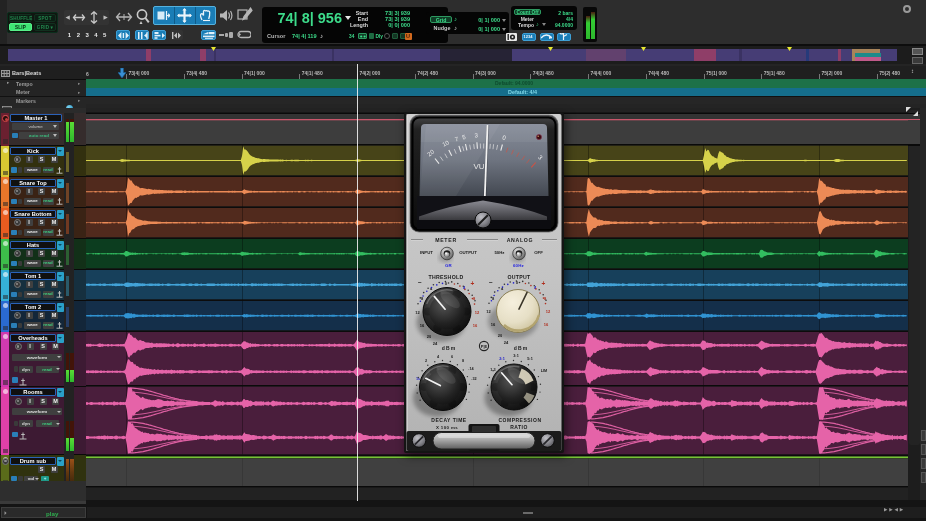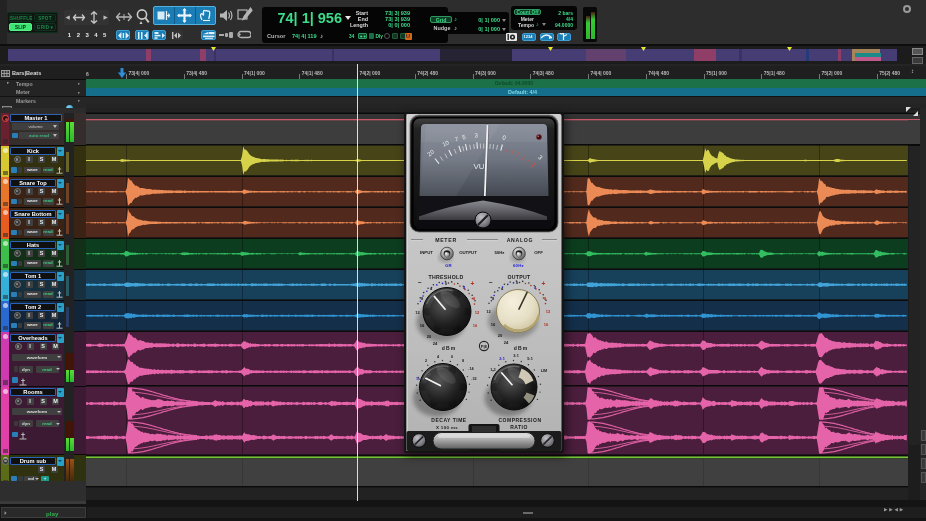--- a/index.html
+++ b/index.html
@@ -132,21 +132,21 @@
         <rect x="10" y="2" width="4" height="6" rx="1"></rect>
       </g>
     </svg>
     <svg class="abs" style="left:237px;top:30px" width="14" height="10" viewBox="0 0 14 10">
       <g stroke="#b5b5b5" stroke-width="1.3" fill="none">
         <path d="M4 1.5h7a2.5 2.5 0 0 1 0 6H4a2.5 2.5 0 0 1 0-6z"></path>
         <path d="M4 4.5l-2 -1.8v3.6z" fill="#b5b5b5" stroke="none"></path>
       </g>
     </svg>
     <div class="abs" style="left:262px;top:7px;width:186px;height:36px;background:#050505;border-radius:3px"></div>
-    <div class="abs grn" style="left:262px;top:10px;width:80px;text-align:right;font-size:14.5px;font-weight:bold;white-space:nowrap">74| 1| 956</div>
+    <div class="abs grn" style="left:262px;top:10px;width:80px;text-align:right;font-size:14.5px;font-weight:bold;white-space:nowrap">74| 8| 956</div>
     <div class="abs" style="left:345px;top:16px;width:0;height:0;border-left:3.4px solid transparent;border-right:3.4px solid transparent;border-top:4.5px solid #e8e8e8"></div>
     <div class="counter-lbl" style="left:345px;top:10.3px;width:23px">Start</div>
     <div class="counter-val" style="left:372px;top:10.3px;width:38px">73| 3| 939</div>
     <div class="counter-lbl" style="left:345px;top:16.1px;width:23px">End</div>
     <div class="counter-val" style="left:372px;top:16.1px;width:38px">73| 3| 939</div>
     <div class="counter-lbl" style="left:345px;top:21.9px;width:23px">Length</div>
     <div class="counter-val" style="left:372px;top:21.9px;width:38px">0| 0| 000</div>
     <div class="abs" style="left:267px;top:33px;color:#b8b8b8;font-size:5.6px;font-weight:bold">Cursor</div>
     <div class="abs grn" style="left:292px;top:33px;font-size:5.6px;font-weight:bold">74| 4| 119</div>
     <div class="abs" style="left:320px;top:32.5px;color:#eee;font-size:6px">♪</div>

